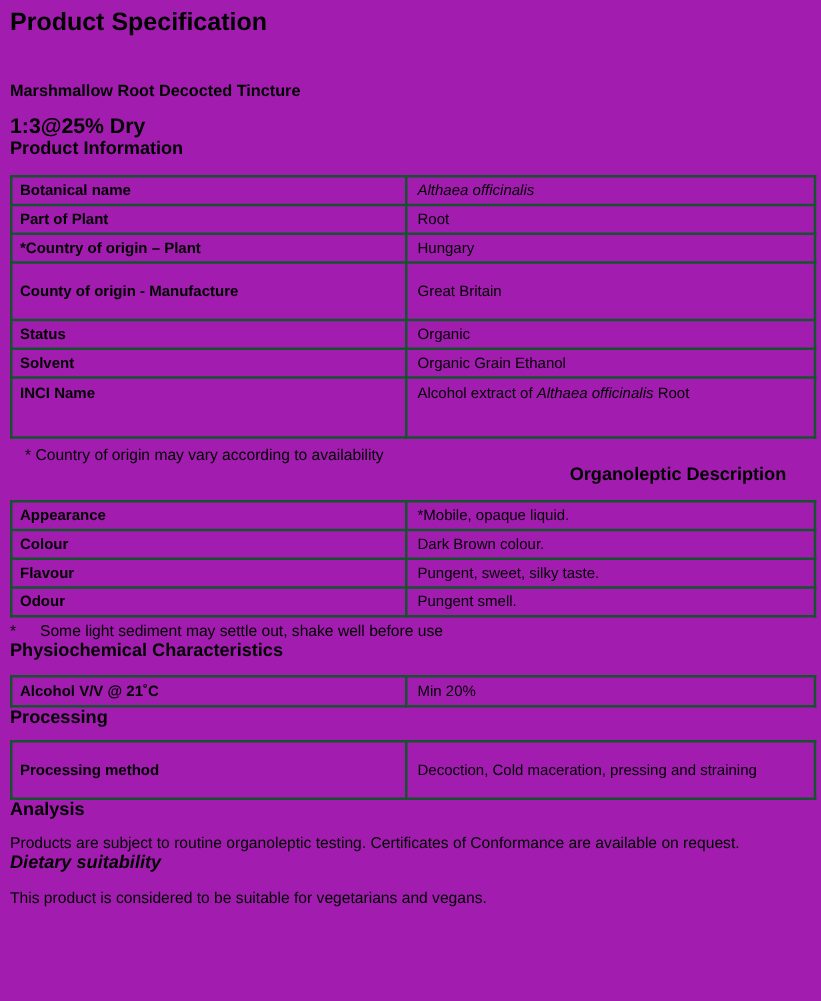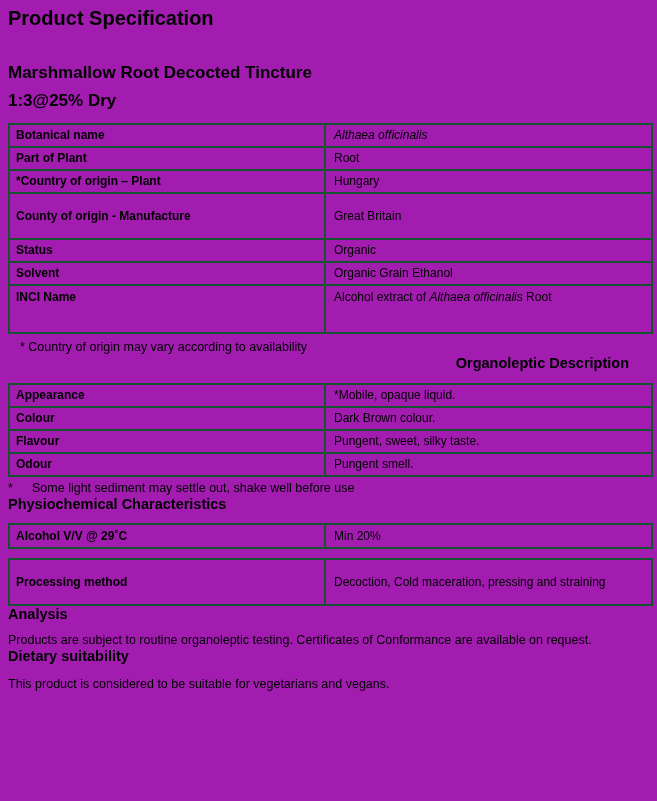--- a/index.html
+++ b/index.html
@@ -18,21 +18,21 @@
     padding: 6px 28px 0 8px;
     overflow: hidden;
   }
   h1.doc-title {
     font-size: 20px;
     line-height: 24px;
     font-weight: bold;
     margin: 0;
   }
   h2.product-name {
-    font-size: 17px;
+    font-size: 13px;
     line-height: 21px;
     font-weight: bold;
     margin: 32px 0 0 0;
   }
   h2.product-ratio {
     font-size: 17px;
     line-height: 21px;
     font-weight: bold;
     margin: 7px 0 0 0;
   }
@@ -40,21 +40,21 @@
     font-size: 14.5px;
     line-height: 17px;
     font-weight: bold;
     margin: 0;
   }
   .mt-info    { margin-top: 10px; }
   .mt-organo  { margin-top: 22px; text-align: right; }
   .mt-physio  { margin-top: 20px; }
   .mt-process { margin-top: 25px; }
   .mt-analysis{ margin-top: 24px; }
-  .mt-dietary { margin-top: 21px; }
+  .mt-dietary { margin-top: 21px; font-style: italic; }
 
   table.spec-table {
     border-collapse: collapse;
     table-layout: fixed;
     width: 613px;
     margin-top: 11px;
   }
   table.spec-table td {
     border: 2px solid #14532d;
     font-size: 12px;
@@ -104,20 +104,21 @@
 </head>
 <body>
 
 <div class="page">
 
   <h1 class="doc-title">Product Specification</h1>
 
   <h2 class="product-name">Marshmallow Root Decocted Tincture</h2>
   <h2 class="product-ratio">1:3@25% Dry</h2>
 
+  <h3 class="section-heading mt-info">Product Information</h3>
 
   <table class="spec-table" style="margin-top:12px;">
     <tbody>
       <tr class="row-default">
         <td class="label-cell"><span>Botanical name</span></td>
         <td class="value-cell"><span class="italic">Althaea officinalis</span></td>
       </tr>
       <tr class="row-default">
         <td class="label-cell"><span>Part of Plant</span></td>
         <td class="value-cell"><span>Root</span></td>
@@ -172,26 +173,27 @@
 
   <div class="footnote-flex">
     <span class="marker">*</span><span>Some light sediment may settle out, shake well before use</span>
   </div>
 
   <h3 class="section-heading mt-physio">Physiochemical Characteristics</h3>
 
   <table class="spec-table" style="margin-top:10px;">
     <tbody>
       <tr class="row-single">
-        <td class="label-cell"><span>Alcohol V/V @ 29˚C</span></td>
+        <td class="label-cell"><span>Alcohol V/V @ 21˚C</span></td>
         <td class="value-cell"><span>Min 20%</span></td>
       </tr>
     </tbody>
   </table>
 
+  <h3 class="section-heading mt-process">Processing</h3>
 
   <table class="spec-table" style="margin-top:9px;">
     <tbody>
       <tr class="row-tall">
         <td class="label-cell"><span>Processing method</span></td>
         <td class="value-cell"><span>Decoction, Cold maceration, pressing and straining</span></td>
       </tr>
     </tbody>
   </table>
 

